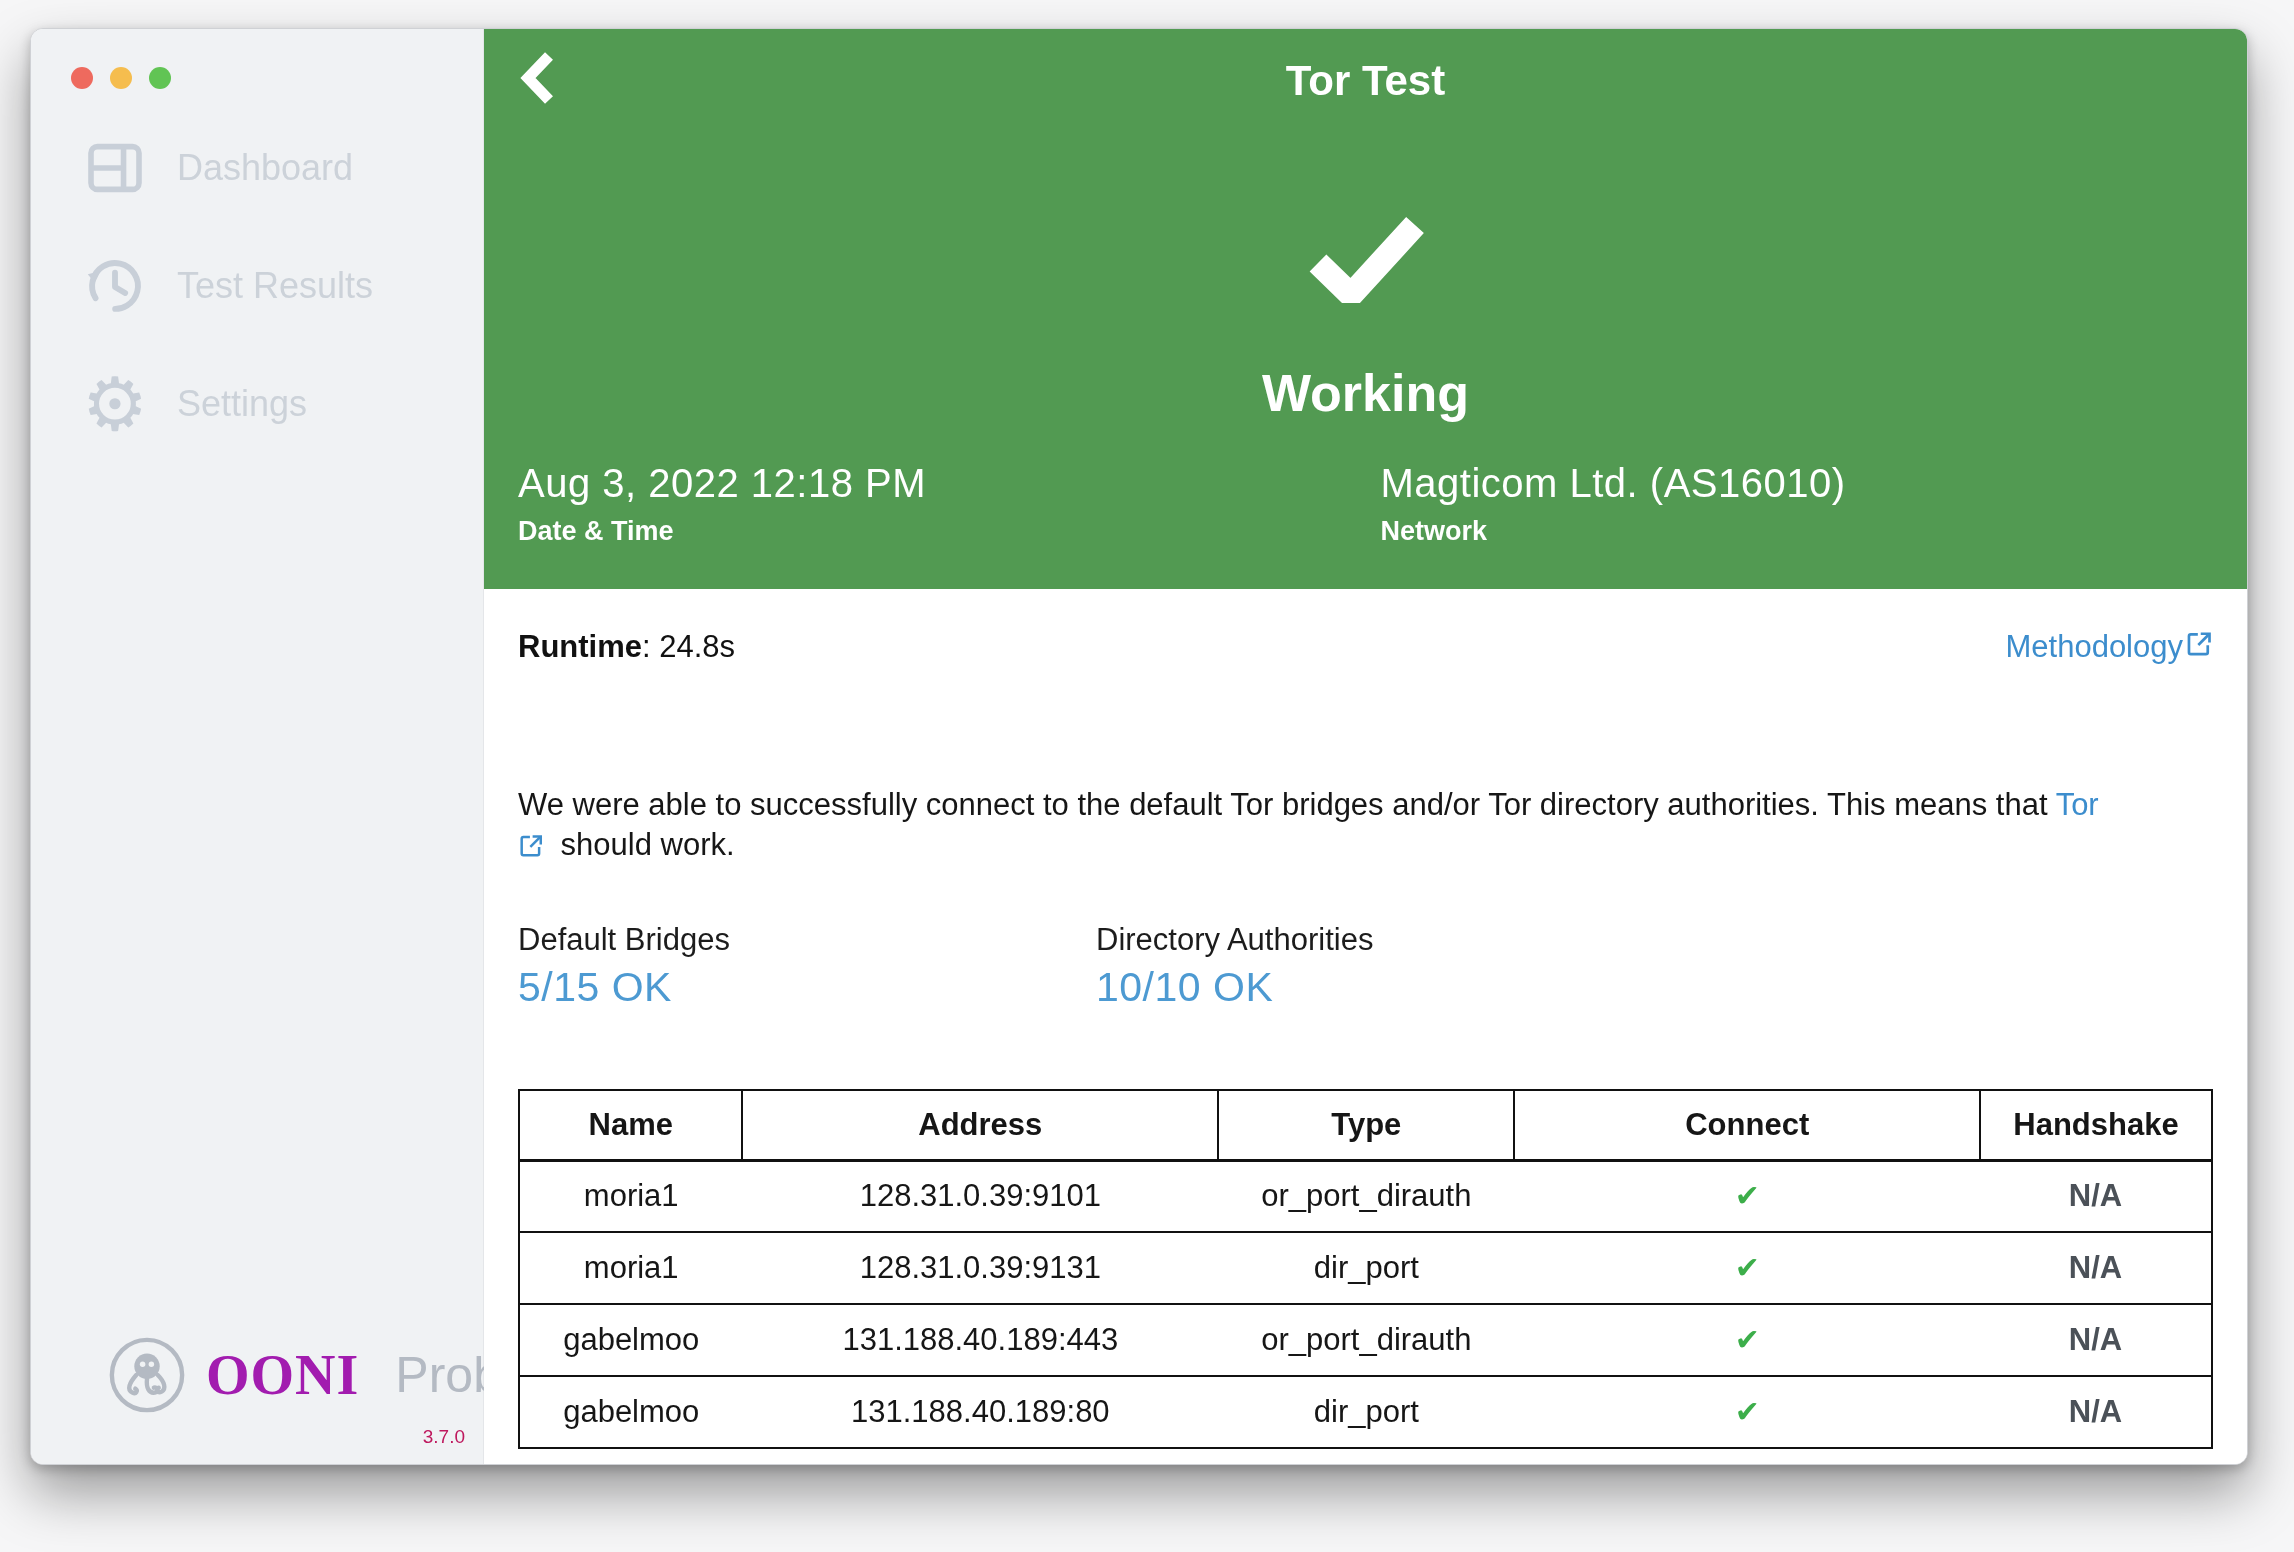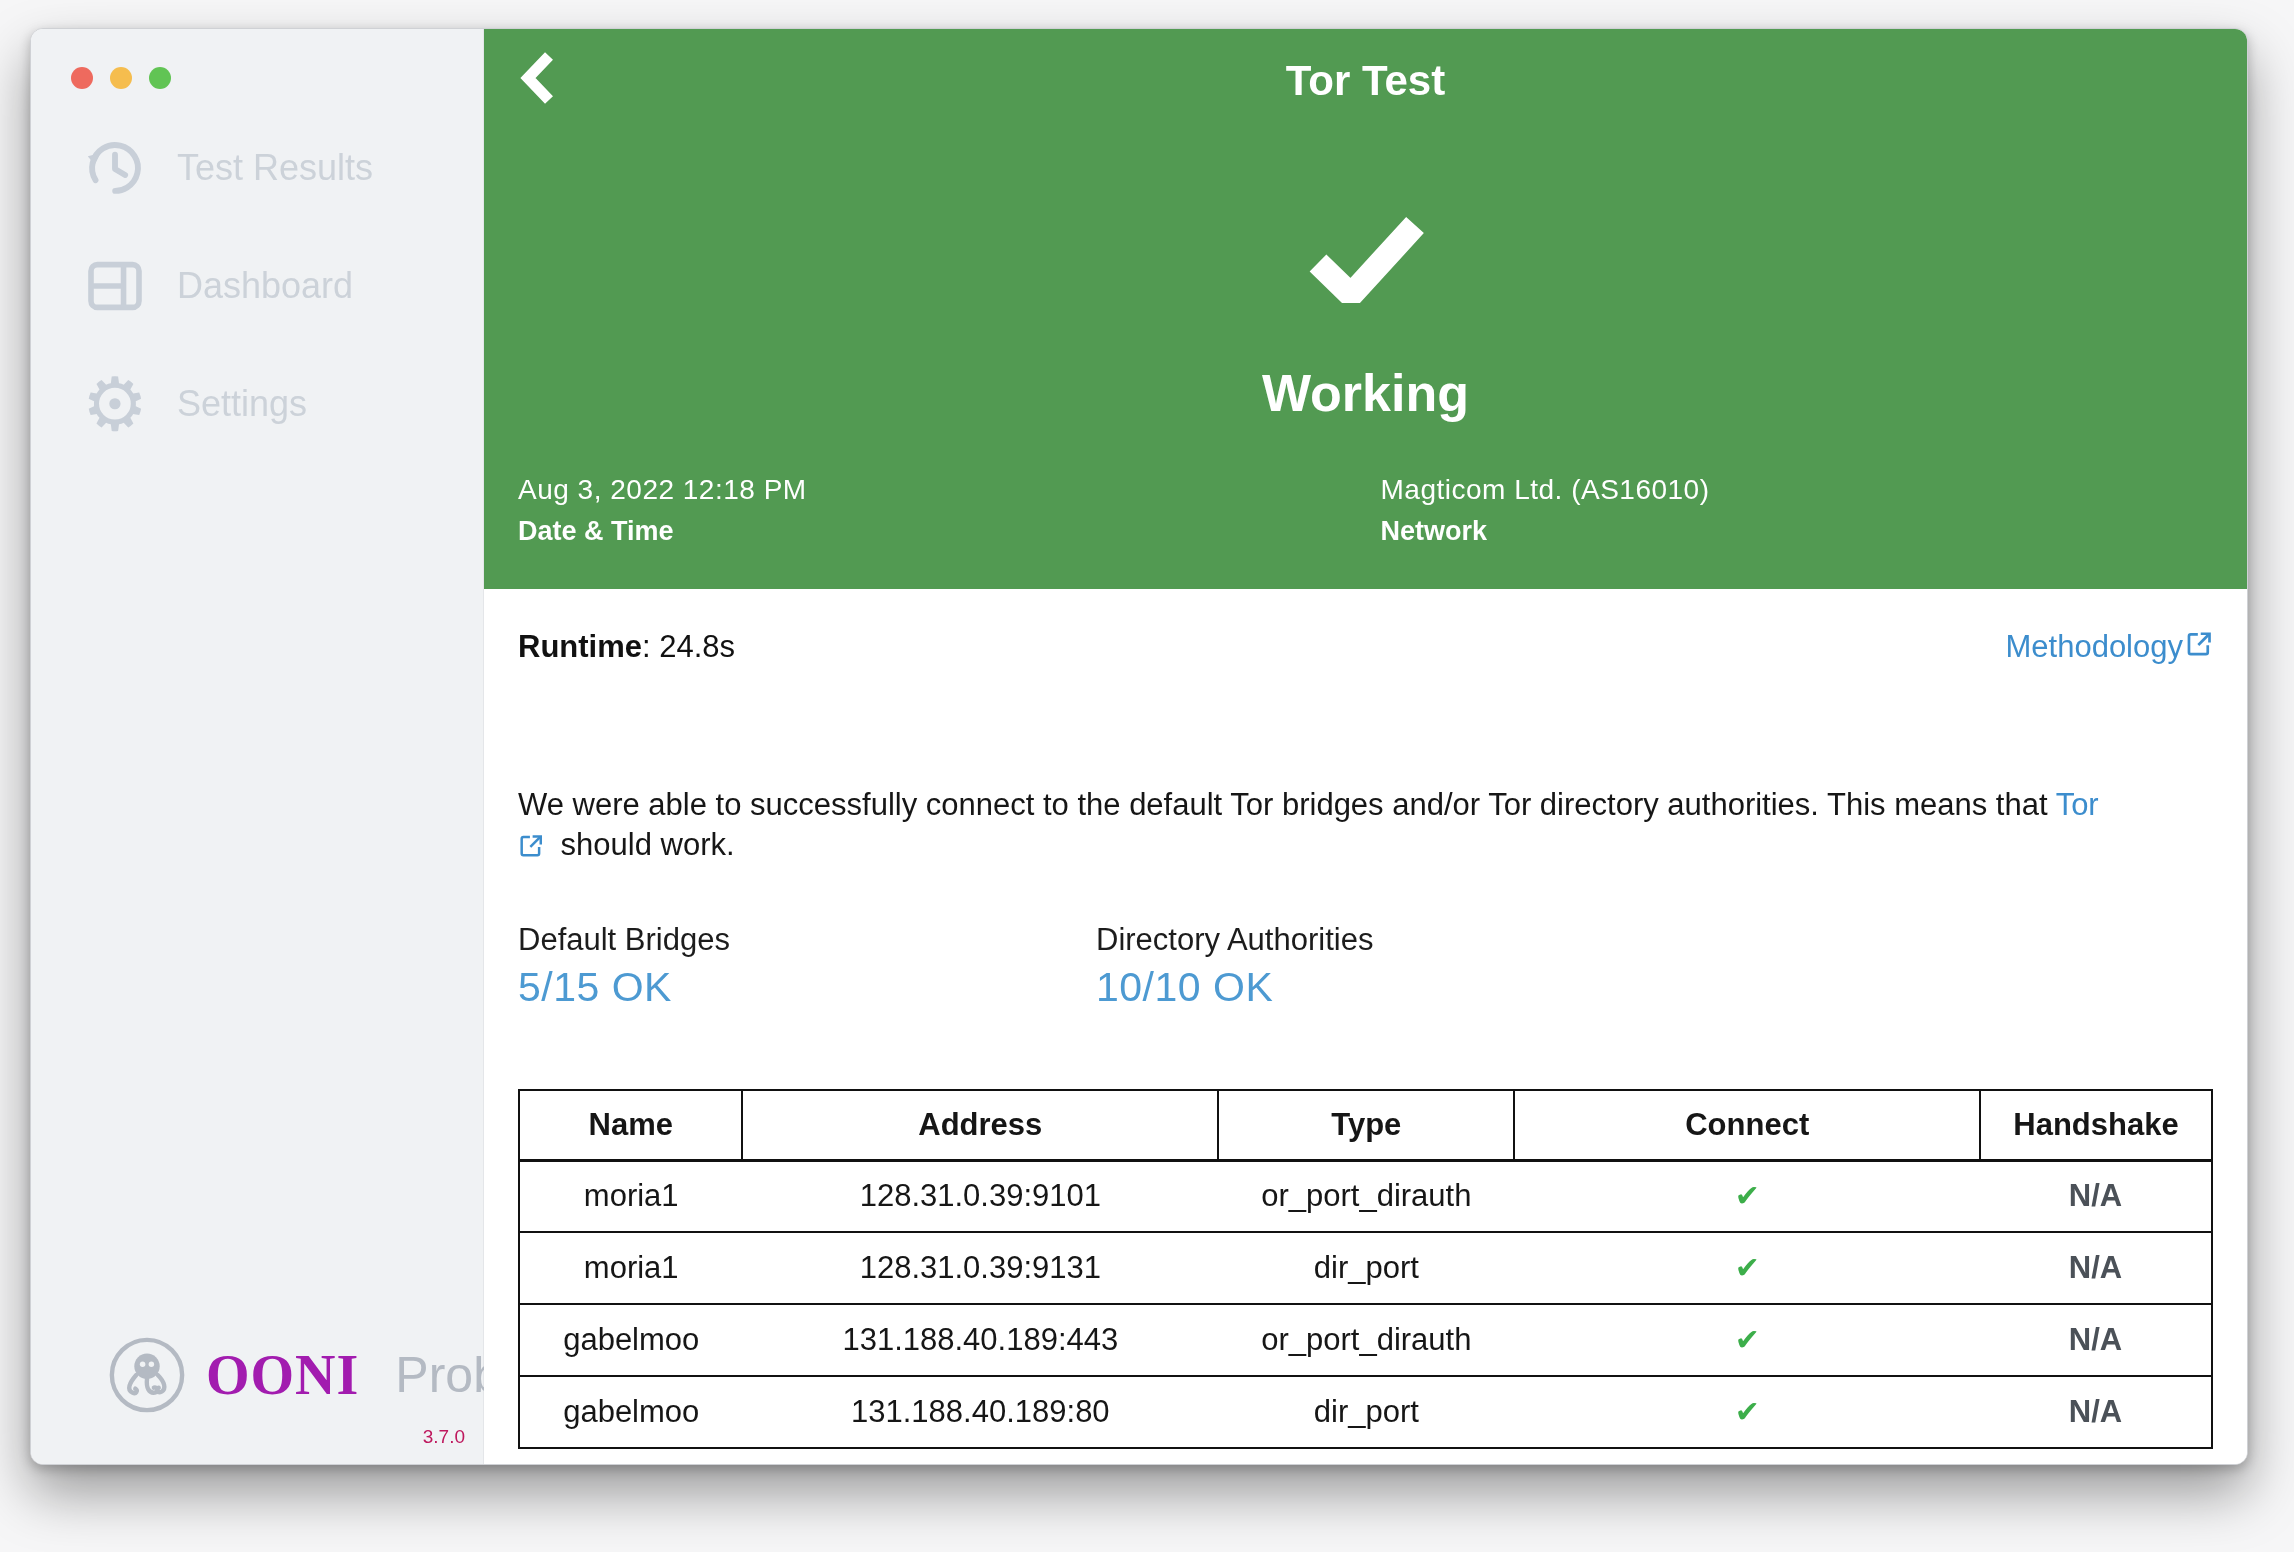--- a/index.html
+++ b/index.html
@@ -70,21 +70,21 @@
   .header-title { margin-top: 28px; font-size: 42px; font-weight: bold; }
   .check-wrap { margin-top: 110px; }
   .working { margin-top: 58px; font-size: 52px; font-weight: bold; line-height: 56px; }
 
   .meta-row {
     margin-top: auto; width: 100%;
     display: flex; padding: 0 34px 42px 34px;
   }
   .meta { flex: 1; }
   .meta-right { padding-left: 30px; }
-  .meta-value { font-size: 28px; font-weight: 300; letter-spacing: 0.5px; }
+  .meta-value { font-size: 40px; font-weight: 300; letter-spacing: 0.5px; }
   .meta-label { margin-top: 10px; font-size: 27px; font-weight: bold; }
 
   
   .content { flex: 1; padding: 40px 34px 0 34px; overflow: hidden; }
 
   .runtime-row { display: flex; justify-content: space-between; align-items: center; height: 36px; }
   .runtime { font-size: 31px; color: #111; }
   .runtime b { font-weight: bold; }
   .methodology {
     font-size: 31px; color: var(--link_blue, #3c8dcd);
@@ -125,38 +125,38 @@
     <aside class="sidebar">
       <div class="traffic-lights">
         <span class="tl red"></span>
         <span class="tl yellow"></span>
         <span class="tl green"></span>
       </div>
 
       <nav class="nav">
         <div class="nav-item">
           <span class="nav-icon">
+            <svg width="64" height="64" viewBox="0 0 24 24" fill="none" stroke="currentColor" stroke-width="2.1">
+              <rect x="3" y="4" width="18" height="16" rx="2.4"></rect>
+              <line x1="15.2" y1="4" x2="15.2" y2="20"></line>
+              <line x1="3" y1="12" x2="15.2" y2="12"></line>
+            </svg>
+          </span>
+          <span class="nav-label">Dashboard</span>
+        </div>
+
+        <div class="nav-item">
+          <span class="nav-icon">
             <svg width="64" height="64" viewBox="0 0 24 24" fill="none" stroke="currentColor">
               <circle cx="12" cy="12" r="8.6" stroke-width="2.2" stroke-dasharray="45 9" transform="rotate(148 12 12)" stroke-linecap="round"></circle>
               <path d="M1.8 7.6 L6.6 6.4 L4.4 10.9 Z" fill="currentColor" stroke="none"></path>
               <path d="M12 7 V12.4 L15.8 14.6" stroke-width="2.2" stroke-linecap="round" stroke-linejoin="round"></path>
             </svg>
           </span>
           <span class="nav-label">Test Results</span>
-        </div>
-
-        <div class="nav-item">
-          <span class="nav-icon">
-            <svg width="64" height="64" viewBox="0 0 24 24" fill="none" stroke="currentColor" stroke-width="2.1">
-              <rect x="3" y="4" width="18" height="16" rx="2.4"></rect>
-              <line x1="15.2" y1="4" x2="15.2" y2="20"></line>
-              <line x1="3" y1="12" x2="15.2" y2="12"></line>
-            </svg>
-          </span>
-          <span class="nav-label">Dashboard</span>
         </div>
 
         <div class="nav-item">
           <span class="nav-icon glyph">⚙</span>
           <span class="nav-label">Settings</span>
         </div>
       </nav>
 
       <div class="sidebar-spacer"></div>
 

